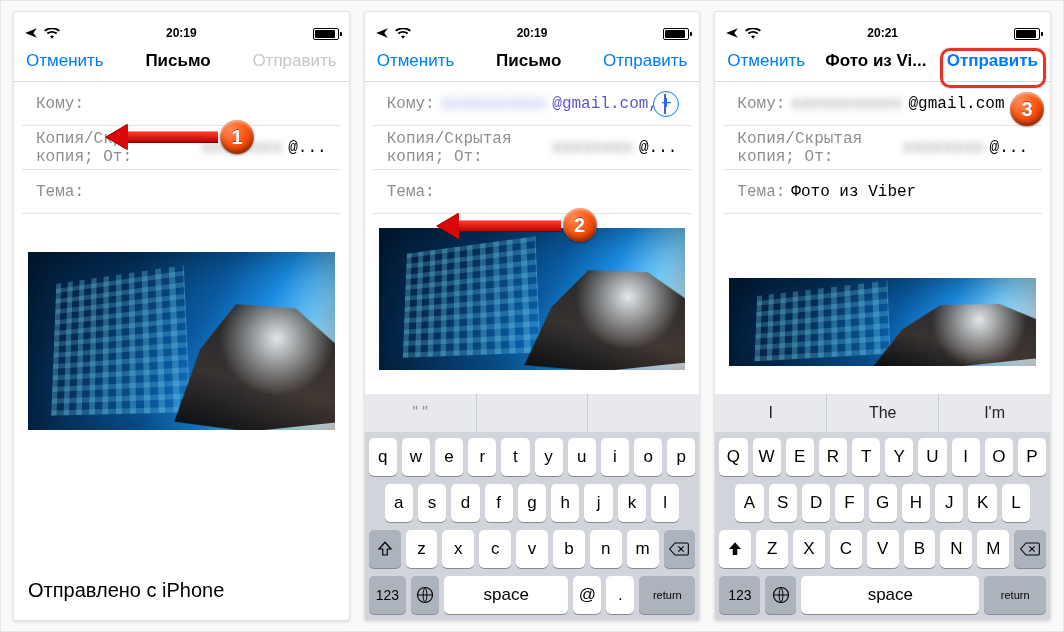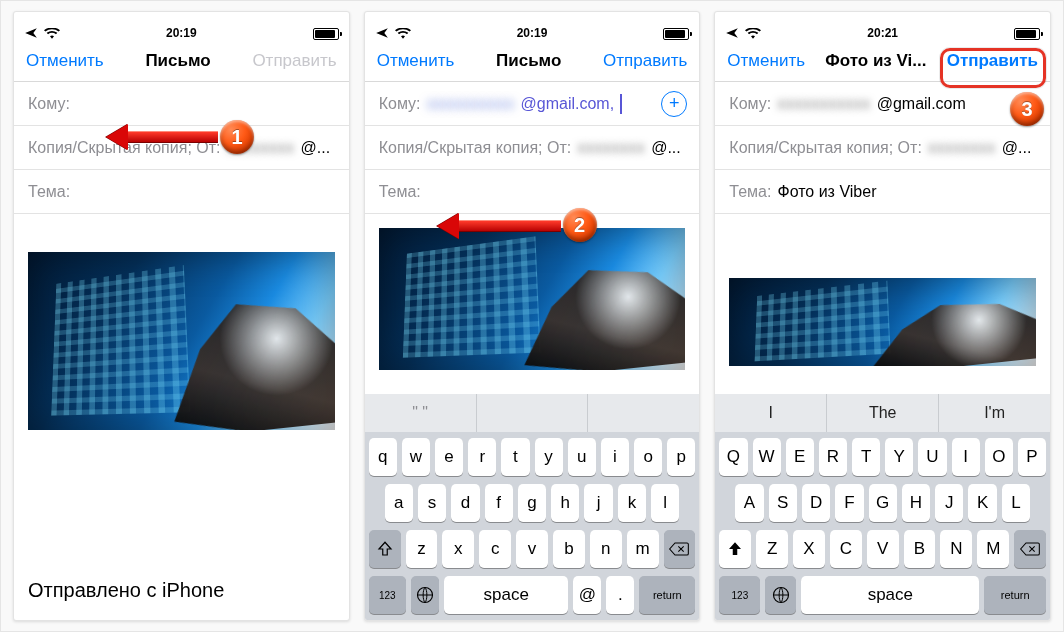--- a/index.html
+++ b/index.html
@@ -43,21 +43,21 @@
     display:flex; align-items:center; justify-content:space-between;
     padding: 0 12px;
     border-bottom: 1px solid #d9d9d9;
   }
   .nav .title { font-weight:600; font-size:17px; }
   .nav .btn { font-size:17px; }
   .nav .link { color:#007aff; }
   .nav .disabled { color:#c7c7cc; }
 
   
-  .fields { padding: 0 0; }
+  .fields { padding: 0 8px; font-family: Liberation Mono, monospace; }
   .field {
     min-height: 44px;
     display:flex; align-items:center;
     padding: 0 14px;
     border-bottom: 1px solid #e3e3e3;
     font-size: 16px;
     color:#8e8e93;
     gap: 6px;
     position: relative;
   }
@@ -133,21 +133,21 @@
     box-shadow: 0 1px 0 #898b8f;
     min-width:27px; height:38px;
     display:flex;align-items:center;justify-content:center;
     flex:1;
   }
   .key.func{ background:#adb3bc; }
   .key.shift svg{width:18px;height:18px;}
   .key.del svg{width:22px;height:16px;}
   .key.space{ flex:4;}
   .key.ret{ flex:1.8; font-size:11px;}
-  .key.n123{ flex:1.2; font-size:10px;}
+  .key.n123{ flex:1.2; font-size:14px;}
   .key.globe{ flex:0.9;}
   .key.at{ flex:0.9;}
   .key.dot{ flex:0.9;}
   .row-indent { padding: 0 16px; }
   .row-bottom .key { height:38px; }
   .krow:last-child{margin-bottom:0;}
 
   
   .arrow {
     position:absolute; height:18px;

